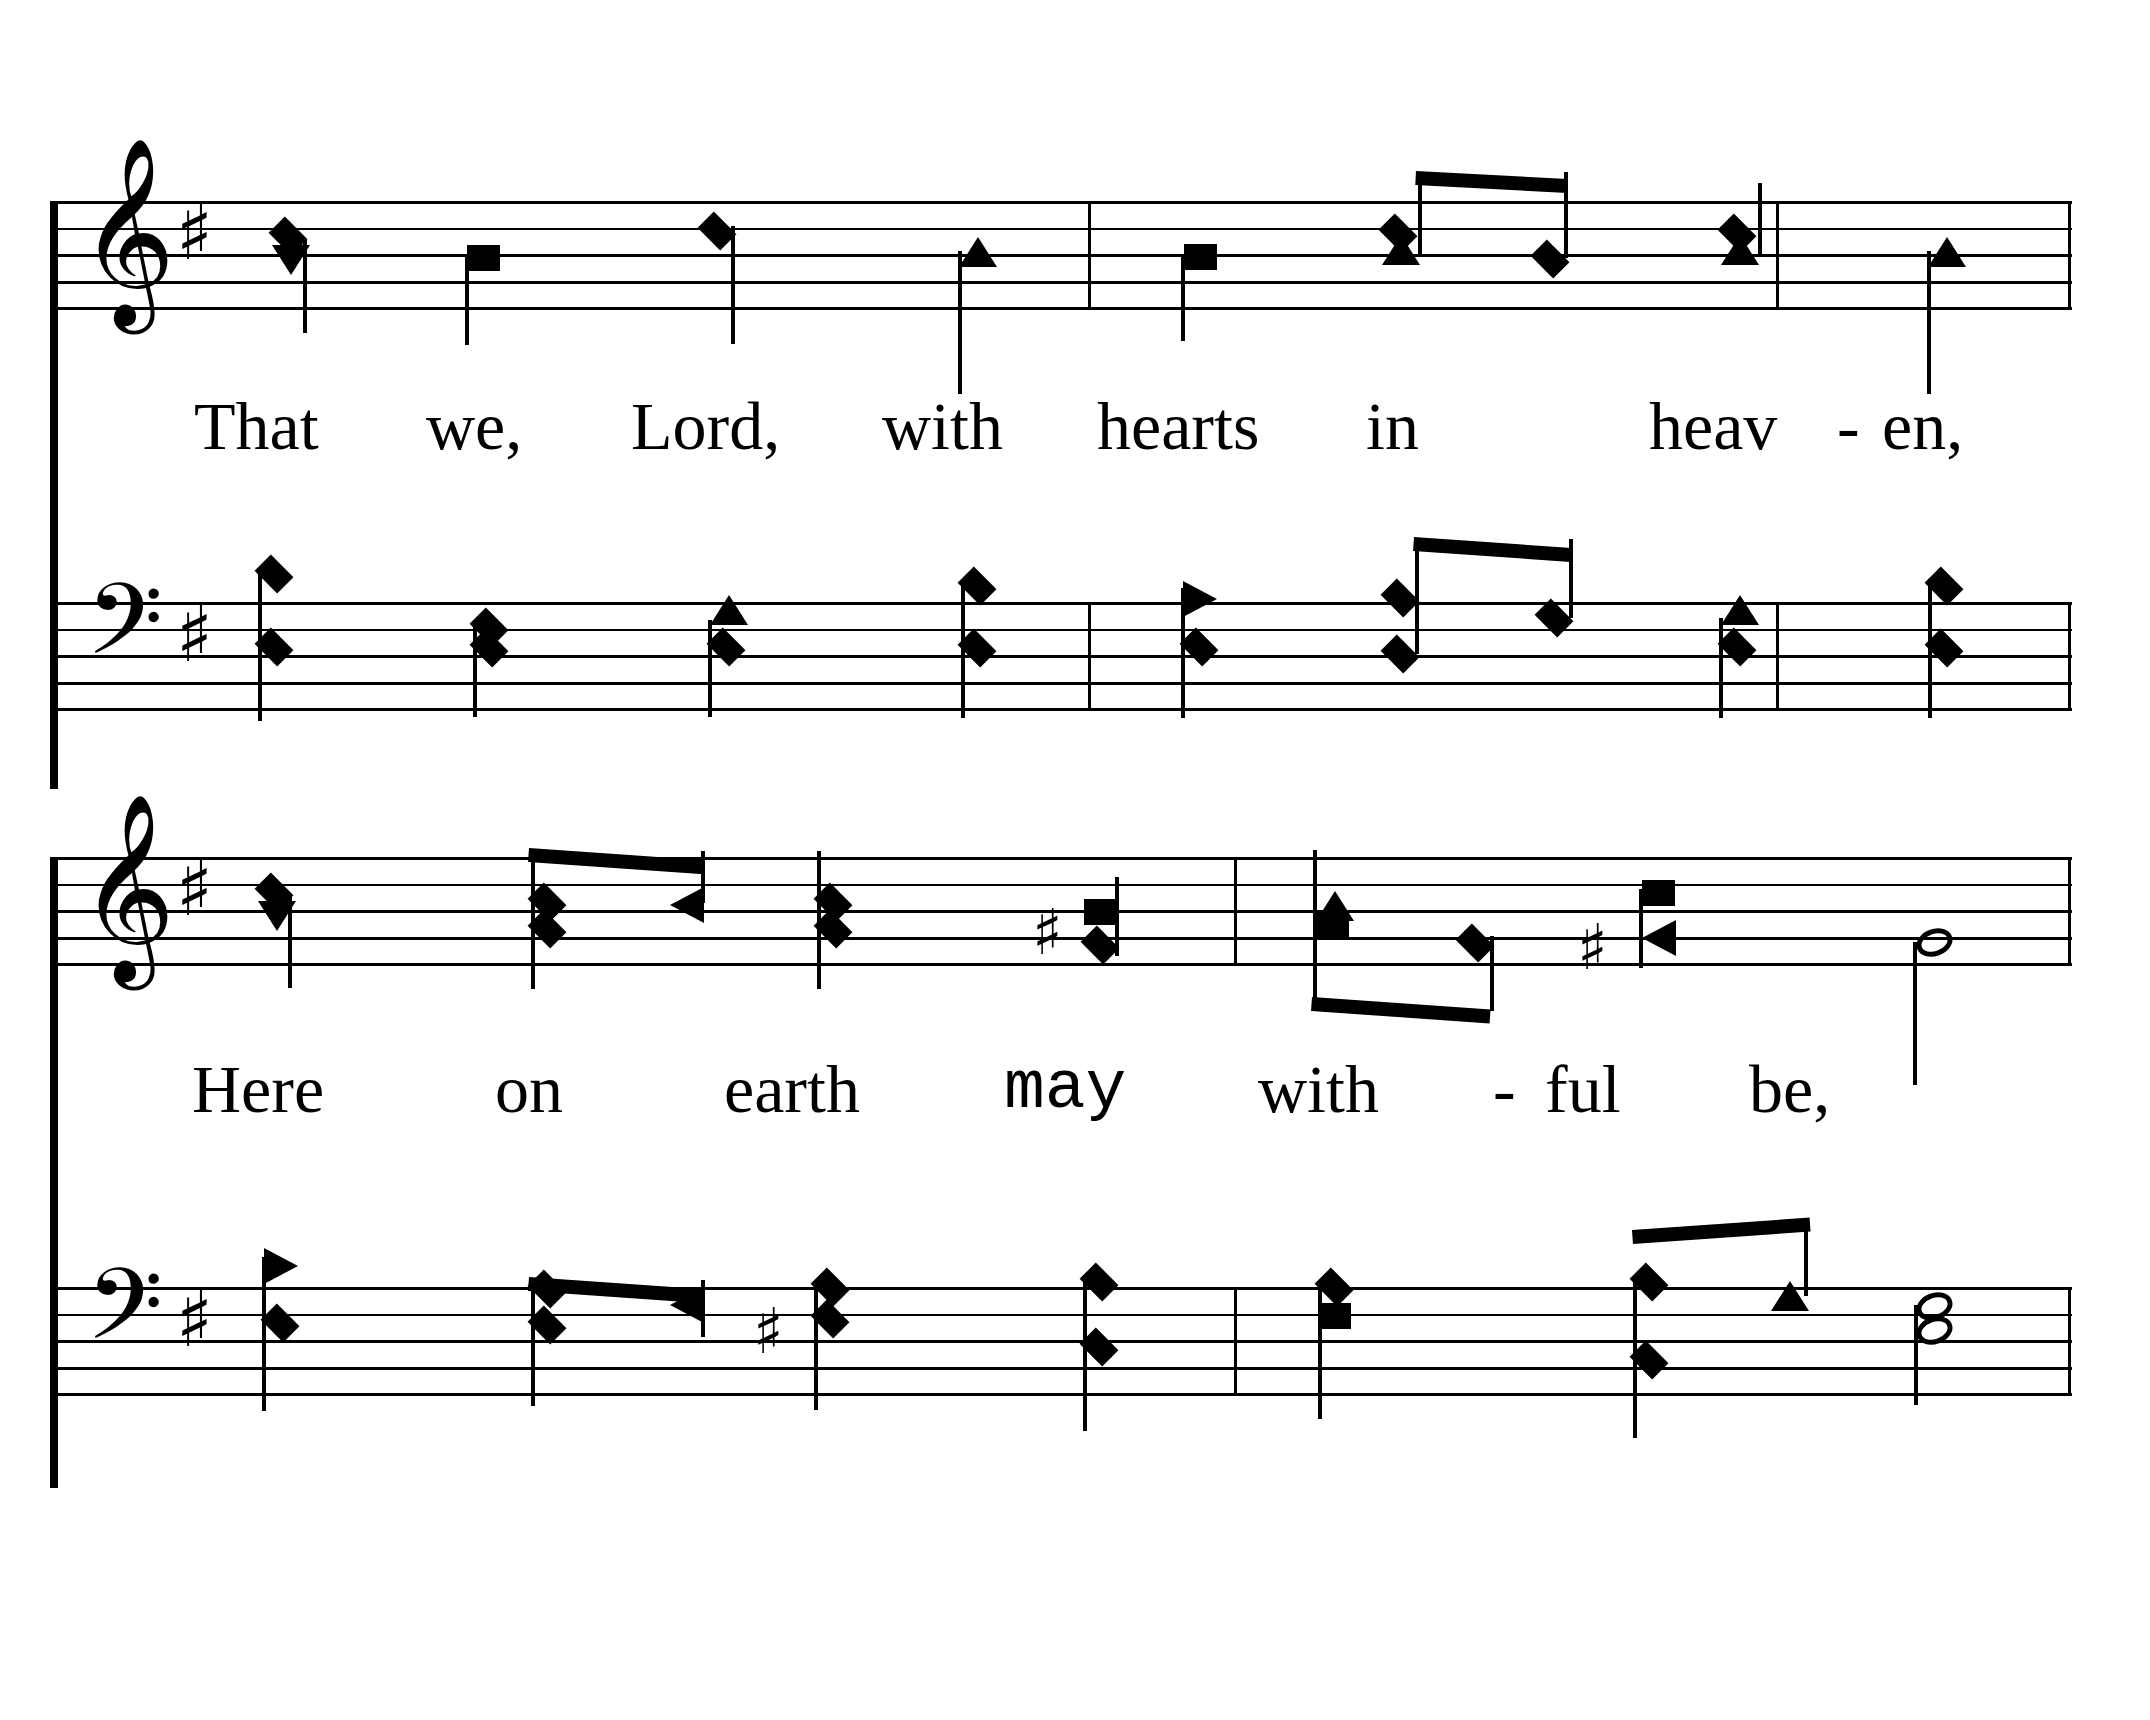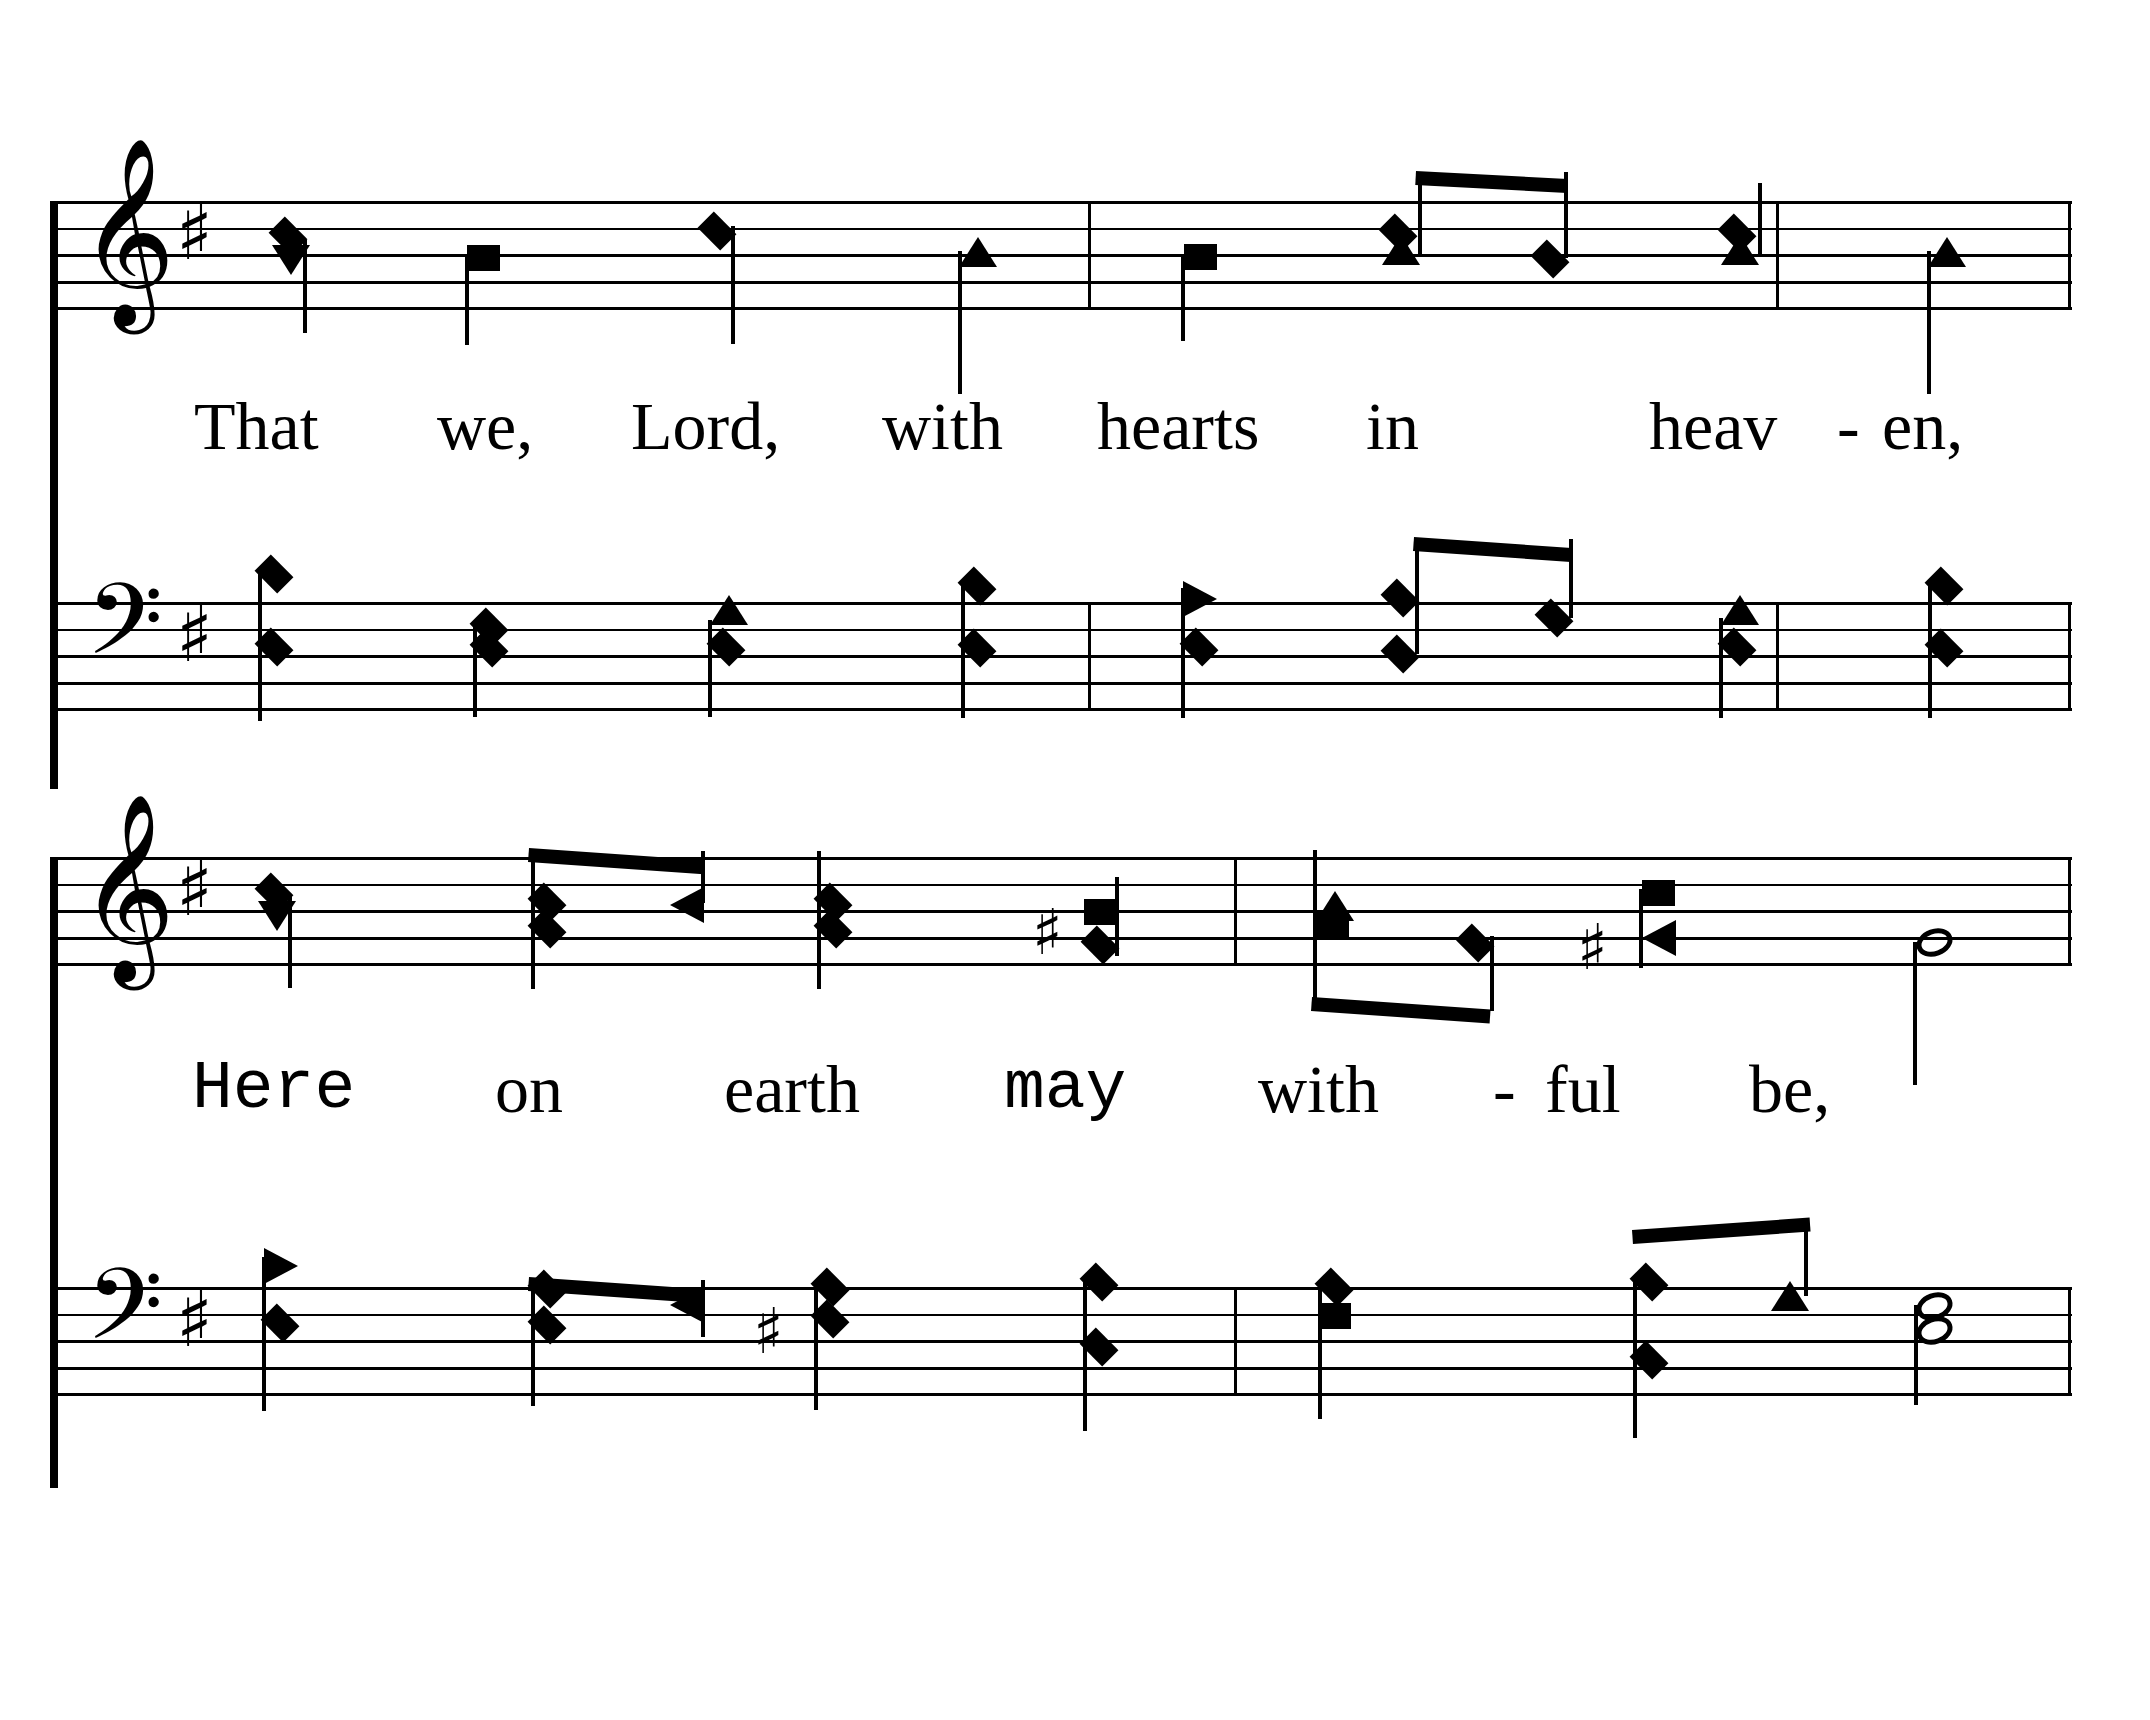--- a/index.html
+++ b/index.html
@@ -227,21 +227,21 @@
         </div>
       <div class="stem" style="left:1758px; top:-18px; height:72px;"></div>
 
       <div class="note" style="left:1928px; top:36px;">
           <div class="nh-tri-up"></div>
         </div>
       <div class="stem" style="left:1927px; top:50px; height:143px;"></div>
     </div>
 
     <div class="lyric" style="left:194px; top:265px;">That</div>
-    <div class="lyric" style="left:437px; top:265px;">we,</div>
+    <div class="lyric" style="left:426px; top:265px;">we,</div>
     <div class="lyric" style="left:631px; top:265px;">Lord,</div>
     <div class="lyric" style="left:882px; top:265px;">with</div>
     <div class="lyric" style="left:1097px; top:265px;">hearts</div>
     <div class="lyric" style="left:1366px; top:265px;">in</div>
     <div class="lyric" style="left:1649px; top:265px;">heav</div>
     <div class="lyric" style="left:1837px; top:265px;">-</div>
     <div class="lyric" style="left:1882px; top:265px;">en,</div>
 
     <div class="staff-block" style="top:480px;">
       <div class="stafflines" style="left:54px; width:2018px;">
@@ -409,21 +409,21 @@
           <div class="nh-square"></div>
         </div>
       <div class="stem" style="left:1639px; top:32px; height:79px;"></div>
 
       <div class="note" style="left:1916px; top:72px;">
           <div class="nh-oval-open"></div>
         </div>
       <div class="stem" style="left:1913px; top:85px; height:143px;"></div>
     </div>
 
-    <div class="lyric" style="left:192px; top:240px;font-family:Liberation Mono, monospace;">Here</div>
+    <div class="lyric" style="left:192px; top:240px;">Here</div>
     <div class="lyric" style="left:495px; top:240px;">on</div>
     <div class="lyric" style="left:724px; top:240px;">earth</div>
     <div class="lyric" style="left:1004px; top:240px;font-family:Liberation Mono, monospace;">may</div>
     <div class="lyric" style="left:1258px; top:240px;">with</div>
     <div class="lyric" style="left:1493px; top:240px;">-</div>
     <div class="lyric" style="left:1545px; top:240px;">ful</div>
     <div class="lyric" style="left:1749px; top:240px;">be,</div>
 
     <div class="staff-block" style="top:477px;">
       <div class="stafflines" style="left:54px; width:2018px;">

